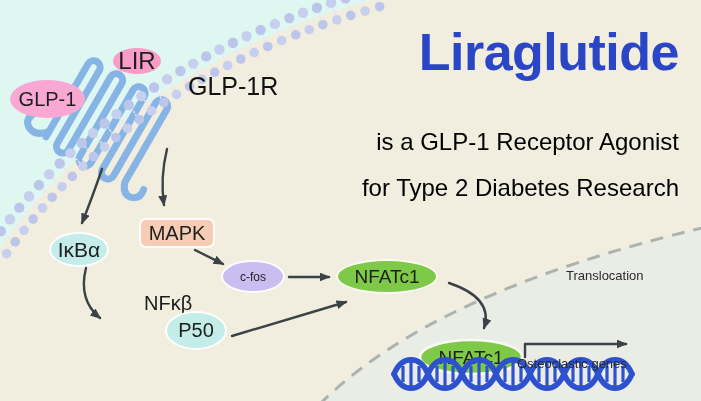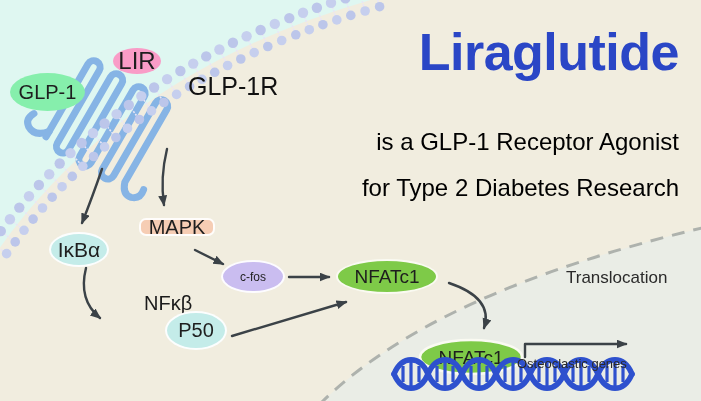--- a/index.html
+++ b/index.html
@@ -15,31 +15,31 @@
   #subtitle-1{top:128px; font-size:24px; color:#000000;}
   #subtitle-2{top:174px; font-size:24px; color:#000000;}
   
   .node{
     position:absolute; box-sizing:border-box;
     display:flex; align-items:center; justify-content:center;
     border-radius:50%; color:#1e1e1e; white-space:nowrap;
   }
   .bordered{border:2.5px solid rgba(255,255,255,0.95);}
   .lbl{position:absolute; color:#1b1b1b; white-space:nowrap;}
-  #node-glp1   {left:10px;  top:73px;  width:75px;  height:38px; background:#86efac; font-size:20px;}
+  #node-glp1   {left:10px;  top:80px;  width:75px;  height:38px; background:#f9a8d4; font-size:20px;}
   #node-lir    {left:113px; top:48px;  width:48px;  height:26px; background:#F99CC7; font-size:24px;}
   #label-glp1r {left:141px; top:72px;  font-size:25px; color:#111;margin-left:47px;}
   #node-ikba   {left:49px;  top:232px; width:60px;  height:35px; background:#C4ECE9; font-size:21px;}
-  #node-mapk   {left:139px; top:218px; width:76px;  height:18px; background:#F6CDB4; font-size:20px; border-radius:7px;}
+  #node-mapk   {left:139px; top:218px; width:76px;  height:30px; background:#F6CDB4; font-size:20px; border-radius:7px;}
   #node-cfos   {left:221px; top:260px; width:64px;  height:33px; background:#CABDF0; font-size:12px;}
   #label-nfkb  {left:144px; top:292px; font-size:20px;}
   #node-p65    {left:111px; top:312px; width:57px;  height:39px; background:#C4ECE9; font-size:20px;}
   #node-p50    {left:165px; top:311px; width:62px;  height:39px; background:#C4ECE9; font-size:20px;}
   #node-nfatc1a{left:336px; top:259px; width:102px; height:35px; background:#7ECA48; font-size:19px; border-color:#FAFAF2;}
-  #label-transloc{left:566px; top:268px; font-size:17px; color:#2a2a2a;}
+  #label-transloc{left:566px; top:268px; font-size:13px; color:#2a2a2a;}
   #label-osteo {left:517px; top:316px; font-size:13px; color:#2a2a2a;margin-top:40px;}
   
   .arrow{stroke:#3B4247; stroke-width:2.4; fill:none; stroke-linecap:round; stroke-linejoin:round;}
   .strand{stroke:#2E51CE; stroke-width:5.5; fill:none; stroke-linecap:round;}
   .rung{stroke:#2E51CE; stroke-width:3.2;}
 </style>
 </head>
 <body>
 
 <div id="stage">

